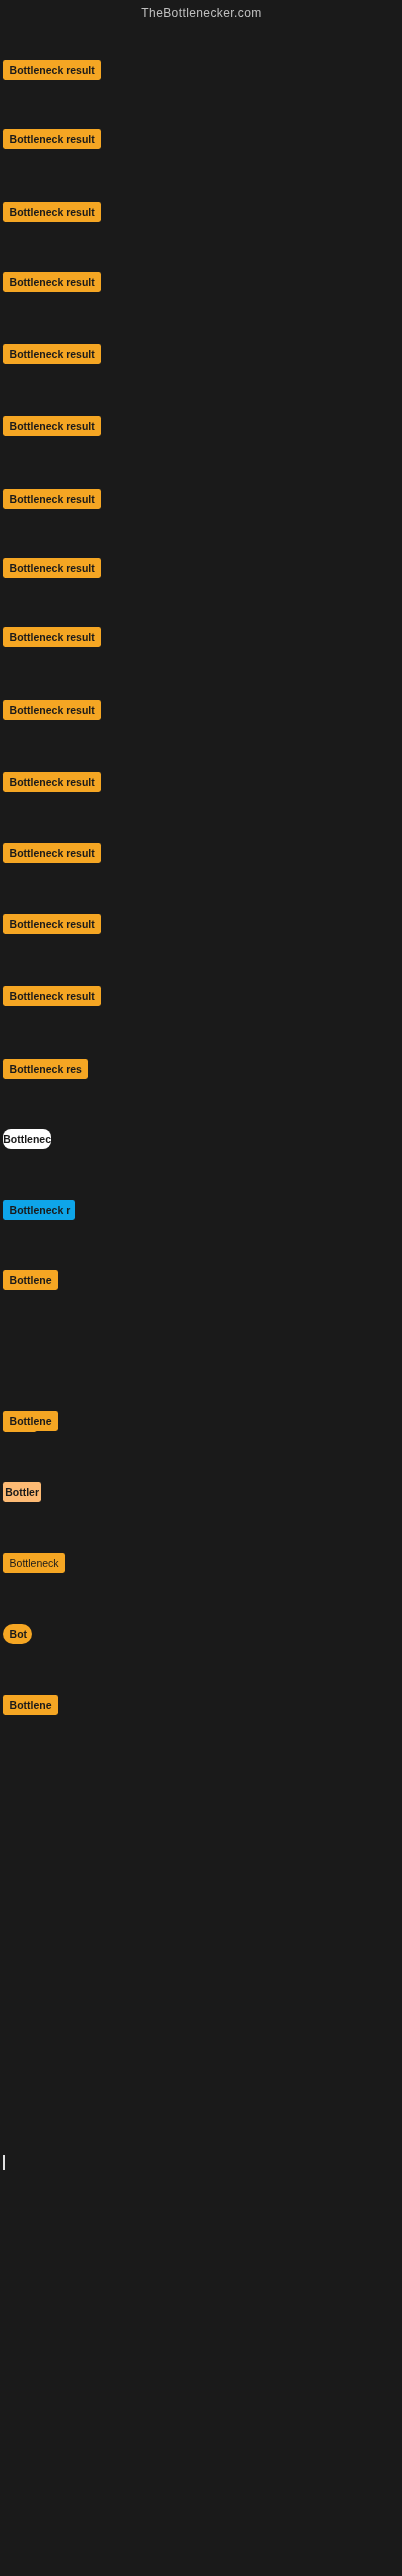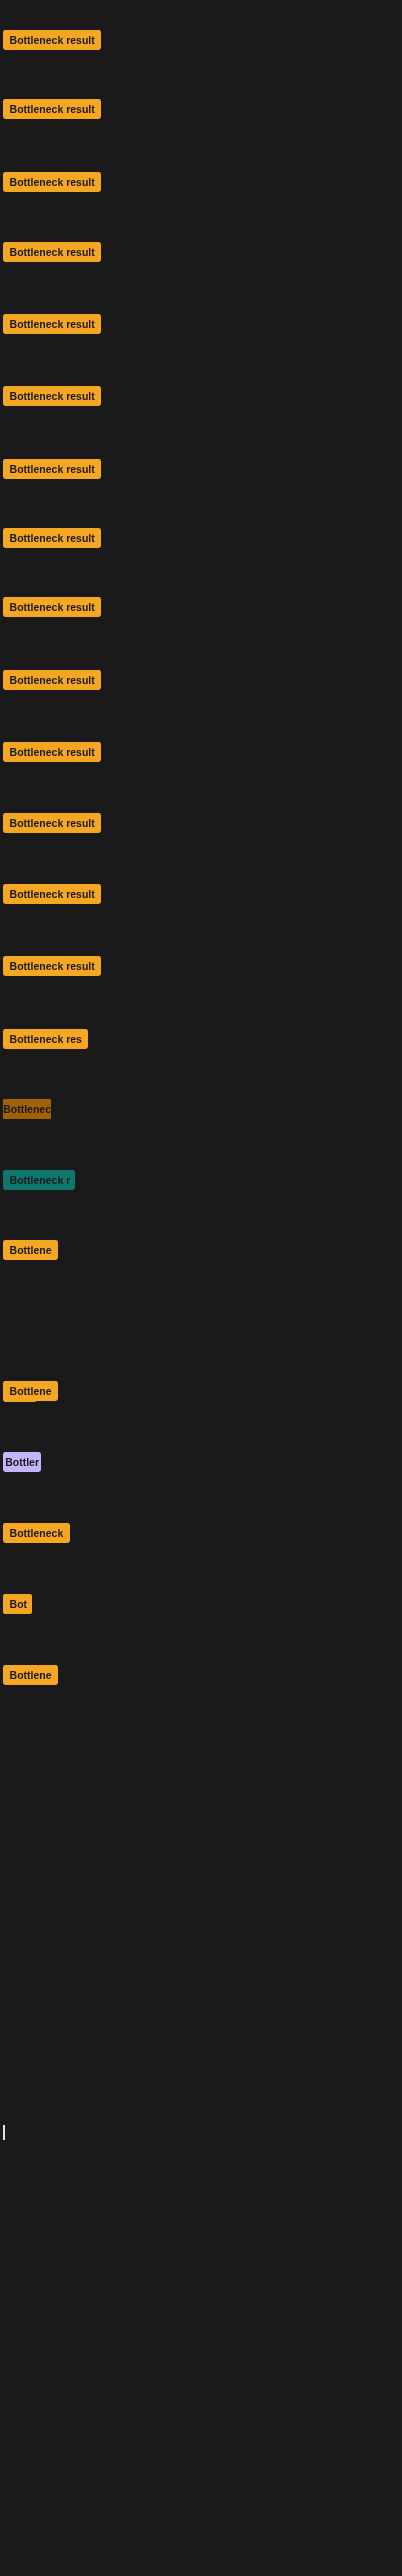--- a/index.html
+++ b/index.html
@@ -22,44 +22,47 @@
       color: #c0c0c0;
       font-size: 12px;
       letter-spacing: 0.4px;
     }
   </style>
 </head>
 <body>
 
 <div style="position: relative; width: 403px; min-height: 2576px;">
 
+  <div class="site-header">
+    <span>TheBottlenecker.com</span>
+  </div>
 
   <div id="items-container" style="position: relative; height: 2093px;">
   <div style="position: absolute; top: 30px; left: 3.2px;"><span style="display: inline-block; background-color: rgb(245, 166, 35); color: rgb(26, 26, 26); font-size: 10.5px; font-weight: 600; padding: 4px 6.4px; border-radius: 2.4px; max-width: 105px; overflow: hidden; white-space: nowrap;">Bottleneck result</span></div>
       <div style="position: absolute; top: 99px; left: 3.2px;"><span style="display: inline-block; background-color: rgb(245, 166, 35); color: rgb(26, 26, 26); font-size: 10.5px; font-weight: 600; padding: 4px 6.4px; border-radius: 2.4px; max-width: 105px; overflow: hidden; white-space: nowrap;">Bottleneck result</span></div>
       <div style="position: absolute; top: 172px; left: 3.2px;"><span style="display: inline-block; background-color: rgb(245, 166, 35); color: rgb(26, 26, 26); font-size: 10.5px; font-weight: 600; padding: 4px 6.4px; border-radius: 2.4px; max-width: 105px; overflow: hidden; white-space: nowrap;">Bottleneck result</span></div>
       <div style="position: absolute; top: 242px; left: 3.2px;"><span style="display: inline-block; background-color: rgb(245, 166, 35); color: rgb(26, 26, 26); font-size: 10.5px; font-weight: 600; padding: 4px 6.4px; border-radius: 2.4px; max-width: 105px; overflow: hidden; white-space: nowrap;">Bottleneck result</span></div>
       <div style="position: absolute; top: 314px; left: 3.2px;"><span style="display: inline-block; background-color: rgb(245, 166, 35); color: rgb(26, 26, 26); font-size: 10.5px; font-weight: 600; padding: 4px 6.4px; border-radius: 2.4px; max-width: 105px; overflow: hidden; white-space: nowrap;">Bottleneck result</span></div>
       <div style="position: absolute; top: 386px; left: 3.2px;"><span style="display: inline-block; background-color: rgb(245, 166, 35); color: rgb(26, 26, 26); font-size: 10.5px; font-weight: 600; padding: 4px 6.4px; border-radius: 2.4px; max-width: 105px; overflow: hidden; white-space: nowrap;">Bottleneck result</span></div>
       <div style="position: absolute; top: 459px; left: 3.2px;"><span style="display: inline-block; background-color: rgb(245, 166, 35); color: rgb(26, 26, 26); font-size: 10.5px; font-weight: 600; padding: 4px 6.4px; border-radius: 2.4px; max-width: 105px; overflow: hidden; white-space: nowrap;">Bottleneck result</span></div>
       <div style="position: absolute; top: 528px; left: 3.2px;"><span style="display: inline-block; background-color: rgb(245, 166, 35); color: rgb(26, 26, 26); font-size: 10.5px; font-weight: 600; padding: 4px 6.4px; border-radius: 2.4px; max-width: 105px; overflow: hidden; white-space: nowrap;">Bottleneck result</span></div>
       <div style="position: absolute; top: 597px; left: 3.2px;"><span style="display: inline-block; background-color: rgb(245, 166, 35); color: rgb(26, 26, 26); font-size: 10.5px; font-weight: 600; padding: 4px 6.4px; border-radius: 2.4px; max-width: 105px; overflow: hidden; white-space: nowrap;">Bottleneck result</span></div>
       <div style="position: absolute; top: 670px; left: 3.2px;"><span style="display: inline-block; background-color: rgb(245, 166, 35); color: rgb(26, 26, 26); font-size: 10.5px; font-weight: 600; padding: 4px 6.4px; border-radius: 2.4px; max-width: 105px; overflow: hidden; white-space: nowrap;">Bottleneck result</span></div>
       <div style="position: absolute; top: 742px; left: 3.2px;"><span style="display: inline-block; background-color: rgb(245, 166, 35); color: rgb(26, 26, 26); font-size: 10.5px; font-weight: 600; padding: 4px 6.4px; border-radius: 2.4px; max-width: 105px; overflow: hidden; white-space: nowrap;">Bottleneck result</span></div>
       <div style="position: absolute; top: 813px; left: 3.2px;"><span style="display: inline-block; background-color: rgb(245, 166, 35); color: rgb(26, 26, 26); font-size: 10.5px; font-weight: 600; padding: 4px 6.4px; border-radius: 2.4px; max-width: 105px; overflow: hidden; white-space: nowrap;">Bottleneck result</span></div>
       <div style="position: absolute; top: 884px; left: 3.2px;"><span style="display: inline-block; background-color: rgb(245, 166, 35); color: rgb(26, 26, 26); font-size: 10.5px; font-weight: 600; padding: 4px 6.4px; border-radius: 2.4px; max-width: 105px; overflow: hidden; white-space: nowrap;">Bottleneck result</span></div>
       <div style="position: absolute; top: 956px; left: 3.2px;"><span style="display: inline-block; background-color: rgb(245, 166, 35); color: rgb(26, 26, 26); font-size: 10.5px; font-weight: 600; padding: 4px 6.4px; border-radius: 2.4px; max-width: 105px; overflow: hidden; white-space: nowrap;">Bottleneck result</span></div>
       <div style="position: absolute; top: 1029px; left: 3.2px; text-align: right;"><span style="display: inline-block; background-color: rgb(245, 166, 35); color: rgb(26, 26, 26); font-size: 10.5px; font-weight: 600; padding: 4px 6.4px; border-radius: 2.4px; max-width: 89px; overflow: hidden; white-space: nowrap;">Bottleneck res</span></div>
-      <div style="position: absolute; top: 1099px; left: 3.2px;"><span style="display: inline-block; background-color: #a16207; color: rgb(26, 26, 26); font-size: 10.5px; font-weight: 600; padding: 4px 0; border-radius: 1px; max-width: 64px; overflow: hidden; white-space: nowrap;">Bottlenec</span></div>
-      <div style="position: absolute; top: 1170px; left: 3.2px;"><span style="display: inline-block; background-color: #0f766e; color: rgb(26, 26, 26); font-size: 10.5px; font-weight: 600; padding: 4px 6.4px; border-radius: 2.4px; max-width: 72px; overflow: hidden; white-space: nowrap;">Bottleneck r</span></div>
+      <div style="position: absolute; top: 1099px; left: 3.2px;"><span style="display: inline-block; background-color: #ffffff; color: rgb(26, 26, 26); font-size: 10.5px; font-weight: 600; padding: 4px 0; border-radius: 8px; max-width: 64px; overflow: hidden; white-space: nowrap;">Bottlenec</span></div>
+      <div style="position: absolute; top: 1170px; left: 3.2px;"><span style="display: inline-block; background-color: #0ea5e9; color: rgb(26, 26, 26); font-size: 10.5px; font-weight: 600; padding: 4px 6.4px; border-radius: 2.4px; max-width: 72px; overflow: hidden; white-space: nowrap;">Bottleneck r</span></div>
       <div style="position: absolute; top: 1240px; left: 3.2px;"><span style="display: inline-block; background-color: rgb(245, 166, 35); color: rgb(26, 26, 26); font-size: 10.5px; font-weight: 600; padding: 4px 6.4px; border-radius: 2.4px; max-width: 60px; overflow: hidden; white-space: nowrap;">Bottlene</span></div>
       <div style="position: absolute; top: 1382px; left: 3.2px;"><span style="display: inline-block; background-color: rgb(245, 166, 35); color: rgb(26, 26, 26); font-size: 10.5px; font-weight: 600; padding: 4px 6.4px; border-radius: 2.4px; max-width: 34px; overflow: hidden; white-space: nowrap;">Bott</span></div>
       <div style="position: absolute; top: 1381px; left: 3.2px;"><span style="display: inline-block; background-color: rgb(245, 166, 35); color: rgb(26, 26, 26); font-size: 10.5px; font-weight: 600; padding: 4px 6.4px; border-radius: 2.4px; max-width: 60px; overflow: hidden; white-space: nowrap;">Bottlene</span></div>
-      <div style="position: absolute; top: 1452px; left: 3.2px;"><span style="display: inline-block; background-color: #c4b5fd; color: rgb(26, 26, 26); font-size: 10.5px; font-weight: 600; padding: 4px 2px; border-radius: 2.4px; max-width: 48px; overflow: hidden; white-space: nowrap;">Bottler</span></div>
-      <div style="position: absolute; top: 1523px; left: 3.2px;"><span style="display: inline-block; background-color: rgb(245, 166, 35); color: rgb(26, 26, 26); font-size: 10.5px; font-weight: 700; padding: 4px 6.4px; border-radius: 2.4px; max-width: 68px; overflow: hidden; white-space: nowrap; text-align: center;">Bottleneck</span></div>
-      <div style="position: absolute; top: 1594px; left: 3.2px;"><span style="display: inline-block; background-color: rgb(245, 166, 35); color: rgb(26, 26, 26); font-size: 10.5px; font-weight: 600; padding: 4px 6.4px; border-radius: 2px; max-width: 29px; overflow: hidden; white-space: nowrap;">Bot</span></div>
+      <div style="position: absolute; top: 1452px; left: 3.2px;"><span style="display: inline-block; background-color: #fdba74; color: rgb(26, 26, 26); font-size: 10.5px; font-weight: 600; padding: 4px 2px; border-radius: 2.4px; max-width: 48px; overflow: hidden; white-space: nowrap;">Bottler</span></div>
+      <div style="position: absolute; top: 1523px; left: 3.2px;"><span style="display: inline-block; background-color: rgb(245, 166, 35); color: rgb(26, 26, 26); font-size: 10.5px; font-weight: 400; padding: 4px 6.4px; border-radius: 2.4px; max-width: 68px; overflow: hidden; white-space: nowrap; text-align: center;">Bottleneck</span></div>
+      <div style="position: absolute; top: 1594px; left: 3.2px;"><span style="display: inline-block; background-color: rgb(245, 166, 35); color: rgb(26, 26, 26); font-size: 10.5px; font-weight: 600; padding: 4px 6.4px; border-radius: 10px; max-width: 29px; overflow: hidden; white-space: nowrap;">Bot</span></div>
       <div style="position: absolute; top: 1665px; left: 3.2px;"><span style="display: inline-block; background-color: rgb(245, 166, 35); color: rgb(26, 26, 26); font-size: 10.5px; font-weight: 600; padding: 4px 6.4px; border-radius: 2.4px; max-width: 60px; overflow: hidden; white-space: nowrap;">Bottlene</span></div>
       <div id="cursor-indicator" style="display: block; position: absolute; left: 3.2px; width: 1.6px; height: 14.5px; background-color: rgb(224, 224, 224); top: 2125px;">
   </div>
     </div>
 
 </div>
 
 
 </body></html>

